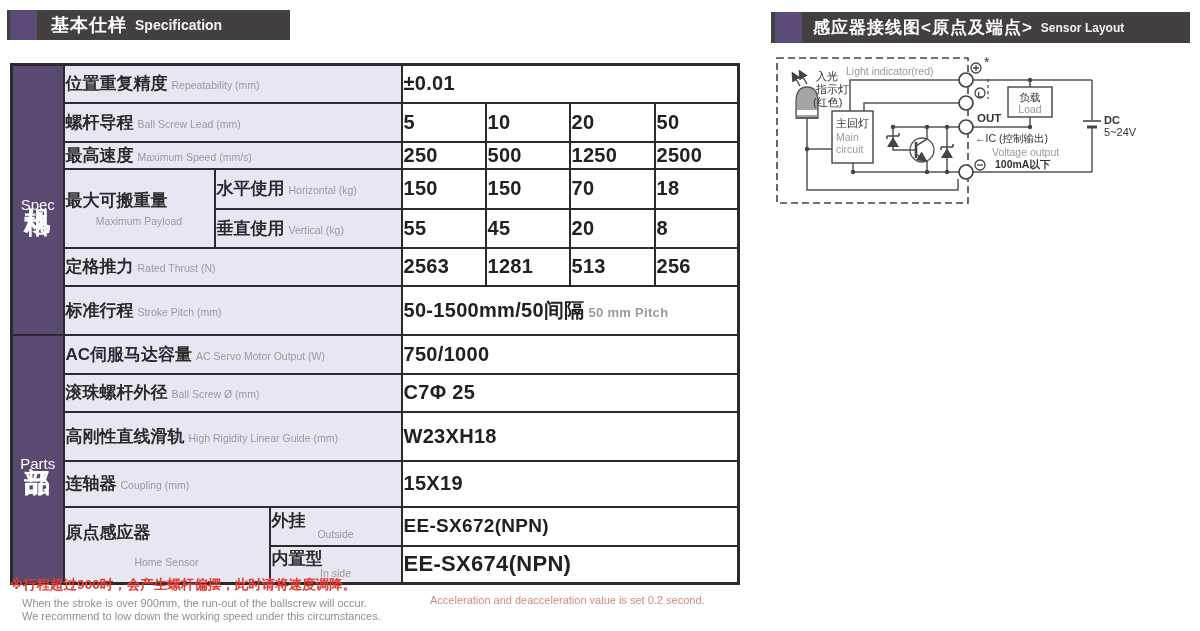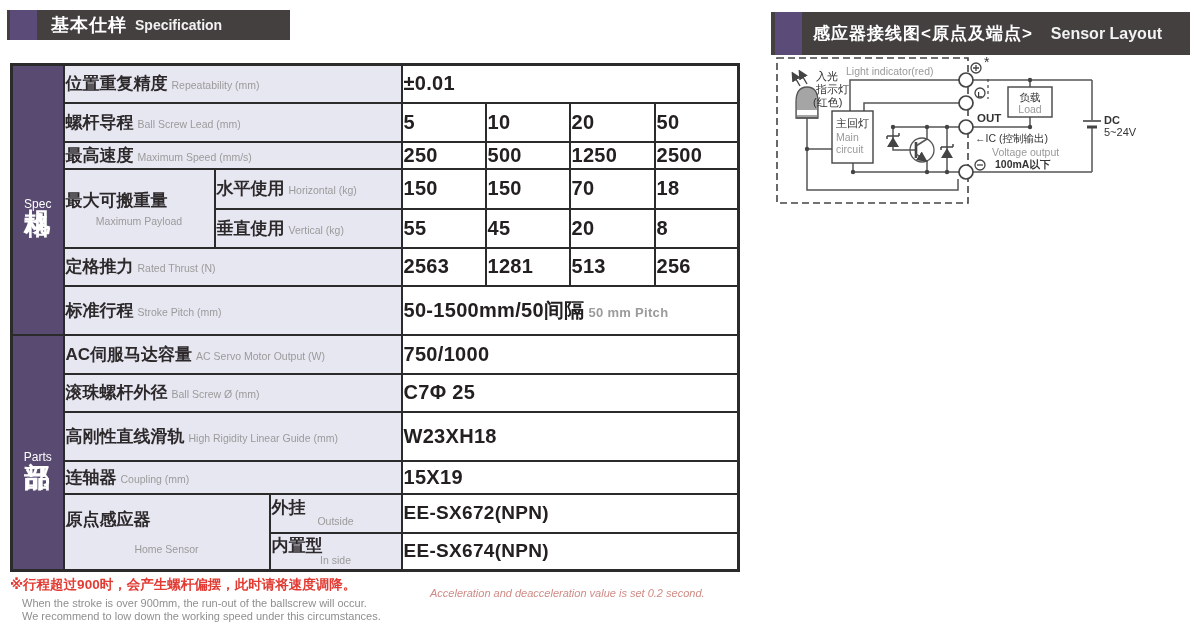--- a/index.html
+++ b/index.html
@@ -12,21 +12,21 @@
   .hdr-zh{font-size:18px;font-weight:bold;margin-left:44px;letter-spacing:1px;white-space:nowrap;}
   .hdr-en{font-size:14px;font-weight:bold;margin-left:8px;color:#f2f2f2;white-space:nowrap;}
 
   
   table.spec{border-collapse:collapse;table-layout:fixed;width:727px;border:3px solid #2b2b2b;}
   table.spec td{border:2px solid #2b2b2b;padding:1px;overflow:hidden;}
   td.side{background:#584a70;text-align:center;vertical-align:middle;}
   .v-wrap{display:flex;flex-direction:column;align-items:center;justify-content:center;gap:3px;}
   .v-zh{writing-mode:vertical-rl;text-orientation:upright;color:#fff;font-size:26px;font-weight:bold;
         letter-spacing:3px;line-height:1;}
-  .v-en{color:#fff;font-size:12px;text-align:right;}
+  .v-en{color:#fff;font-size:15px;text-align:right;}
   td.lab{background:#e7e7f2;vertical-align:middle;padding-left:9px;white-space:nowrap;}
   .zh{font-size:17px;font-weight:600;color:#2d292b;}
   .en{font-size:10.5px;color:#9b9b9b;margin-left:4px;}
   .stack .zh,.stack .en{display:block;margin-left:0;}
   .stack .en{margin-top:3px;text-align:center;}
   .gapstack .en{margin-top:12px;}
   td.val{background:#fff;vertical-align:middle;
          font-size:20px;font-weight:600;color:#242022;letter-spacing:.3px;}
   .val-suffix{font-size:13px;font-weight:600;color:#9b9b9b;margin-left:4px;}
 
@@ -39,24 +39,24 @@
 </style>
 </head>
 <body>
 
 <div class="abs hdr-bar" style="left:7px;top:10px;width:283px;height:30px;">
   <div class="hdr-sq"></div>
   <span class="hdr-zh">基本仕样</span>
   <span class="hdr-en">Specification</span>
 </div>
 
-<div class="abs hdr-bar" style="left:771px;top:12px;width:419px;height:43px;">
+<div class="abs hdr-bar" style="left:771px;top:12px;width:419px;height:31px;">
   <div class="hdr-sq" style="left:4px;width:27px;"></div>
   <span class="hdr-zh" style="font-size:17px;margin-left:42px;">感应器接线图&lt;原点及端点&gt;</span>
-  <span class="hdr-en" style="font-size:16px;margin-left:18px;">Sensor Layout</span>
+  <span class="hdr-en" style="font-size:12px;margin-left:8px;">Sensor Layout</span>
 </div>
 
 <div class="abs" style="left:10px;top:63px;">
 <table class="spec">
   <colgroup>
     <col style="width:52px">
         <col style="width:151px">
         <col style="width:55px">
         <col style="width:132px">
     <col style="width:84px">
@@ -151,21 +151,21 @@
       <span class="zh">滚珠螺杆外径</span><span class="en">Ball Screw Ø (mm)</span>
     </td>
     <td class="val" colspan="4">C7Φ 25</td>
   </tr>
   <tr style="height:49px">
     <td class="lab" colspan="3">
       <span class="zh">高刚性直线滑轨</span><span class="en">High Rigidity Linear Guide (mm)</span>
     </td>
     <td class="val" colspan="4">W23XH18</td>
   </tr>
-  <tr style="height:33px">
+  <tr style="height:46px">
     <td class="lab" colspan="3">
       <span class="zh">连轴器</span><span class="en">Coupling (mm)</span>
     </td>
     <td class="val" colspan="4">15X19</td>
   </tr>
   <tr style="height:39px">
     <td class="lab stack gapstack" rowspan="2" colspan="2">
       <span class="zh">原点感应器</span>
       <span class="en">Home Sensor</span>
     </td>
@@ -173,33 +173,33 @@
       <span class="zh">外挂</span>
       <span class="en" style="margin-top:0;">Outside</span>
     </td>
     <td class="val" colspan="4" style="font-size:19px;">EE-SX672(NPN)</td>
   </tr>
   <tr style="height:38px">
     <td class="lab stack" style="line-height:1.05;">
       <span class="zh">内置型</span>
       <span class="en" style="margin-top:0;">In side</span>
     </td>
-    <td class="val" colspan="4" style="font-size:19px;">EE-SX674(NPN)</td>
+    <td class="val" colspan="4" style="font-size:22px;">EE-SX674(NPN)</td>
   </tr>
 </tbody>
     </table>
 </div>
 
 <div class="abs" style="left:10px;top:576px;">
   <div class="fn-zh">※行程超过900时，会产生螺杆偏摆，此时请将速度调降。</div>
   <div class="fn-en" style="margin-left:12px;margin-top:3px;">When the stroke is over 900mm, the run-out of the ballscrew will occur.</div>
   <div class="fn-en" style="margin-left:12px;">We recommend to low down the working speed under this circumstances.</div>
 </div>
 <div class="abs" style="left:415px;top:576px;">
-  <div class="fn-en-red" style="margin-left:15px;margin-top:11px;font-style:italic;">Acceleration and deacceleration value is set 0.2 second.</div>
+  <div class="fn-en-red" style="margin-left:15px;margin-top:18px;">Acceleration and deacceleration value is set 0.2 second.</div>
 </div>
 
 <div class="abs" style="left:770px;top:50px;width:420px;height:160px;">
 <svg width="420" height="160" viewBox="770 50 420 160" xmlns="http://www.w3.org/2000/svg">
   <defs>
     <marker id="ah" markerWidth="7" markerHeight="7" refX="5" refY="3.5" orient="auto">
       <polygon points="0,0 7,3.5 0,7" fill="#444"></polygon>
     </marker>
   </defs>
 

